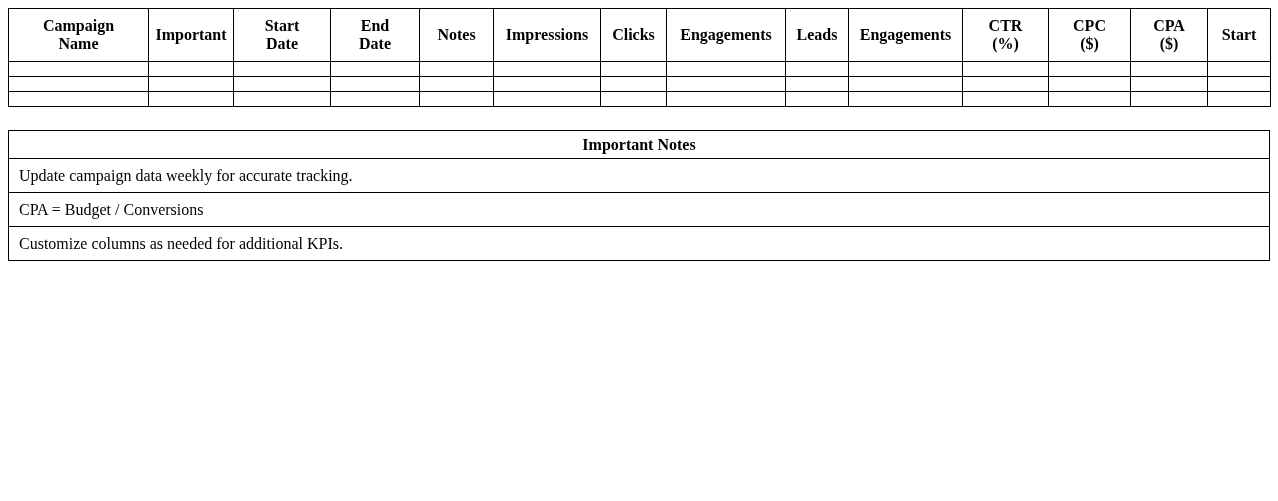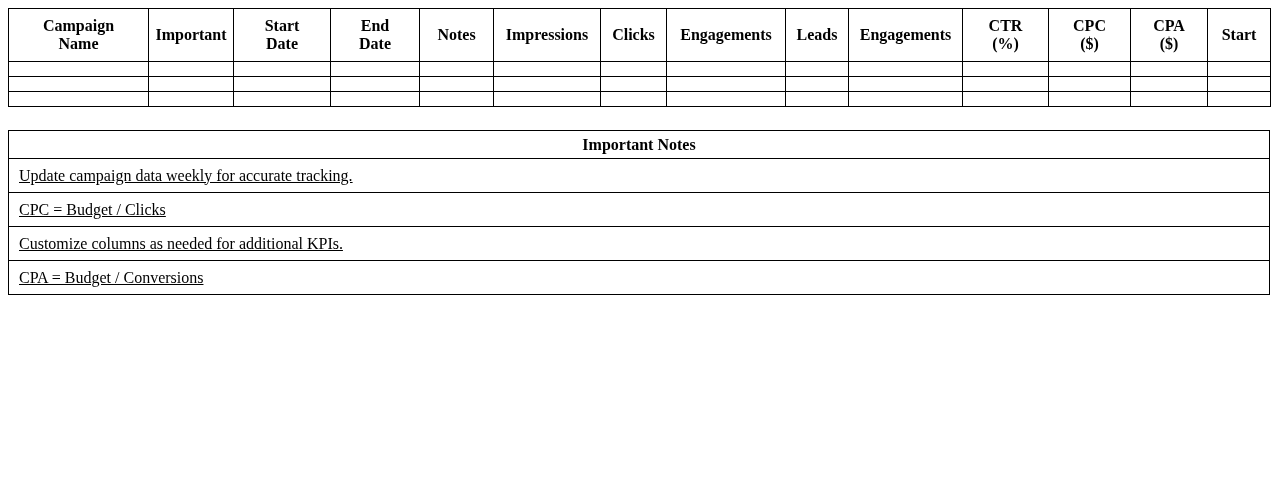--- a/index.html
+++ b/index.html
@@ -51,21 +51,20 @@
     font-weight: bold;
     vertical-align: middle;
     height: 28px;
     padding: 2px 16px;
   }
   #notes-table td {
     height: 34px;
     vertical-align: middle;
     text-align: left;
     padding: 0 10px;
-    text-decoration: underline;
   }
 </style>
 </head>
 <body>
 
 <div class="page">
 
   <table id="campaign-table">
     <colgroup>
         <col style="width: 140px;">
@@ -163,24 +162,21 @@
     <thead>
       <tr>
         <th>Important Notes</th>
       </tr>
     </thead>
     <tbody>
         <tr>
           <td>Update campaign data weekly for accurate tracking.</td>
         </tr>
         <tr>
-          <td>CPC = Budget / Clicks</td>
+          <td>CPA = Budget / Conversions</td>
         </tr>
         <tr>
           <td>Customize columns as needed for additional KPIs.</td>
-        </tr>
-        <tr>
-          <td>CPA = Budget / Conversions</td>
         </tr>
       </tbody>
   </table>
 
 </div>
 
 </body></html>

